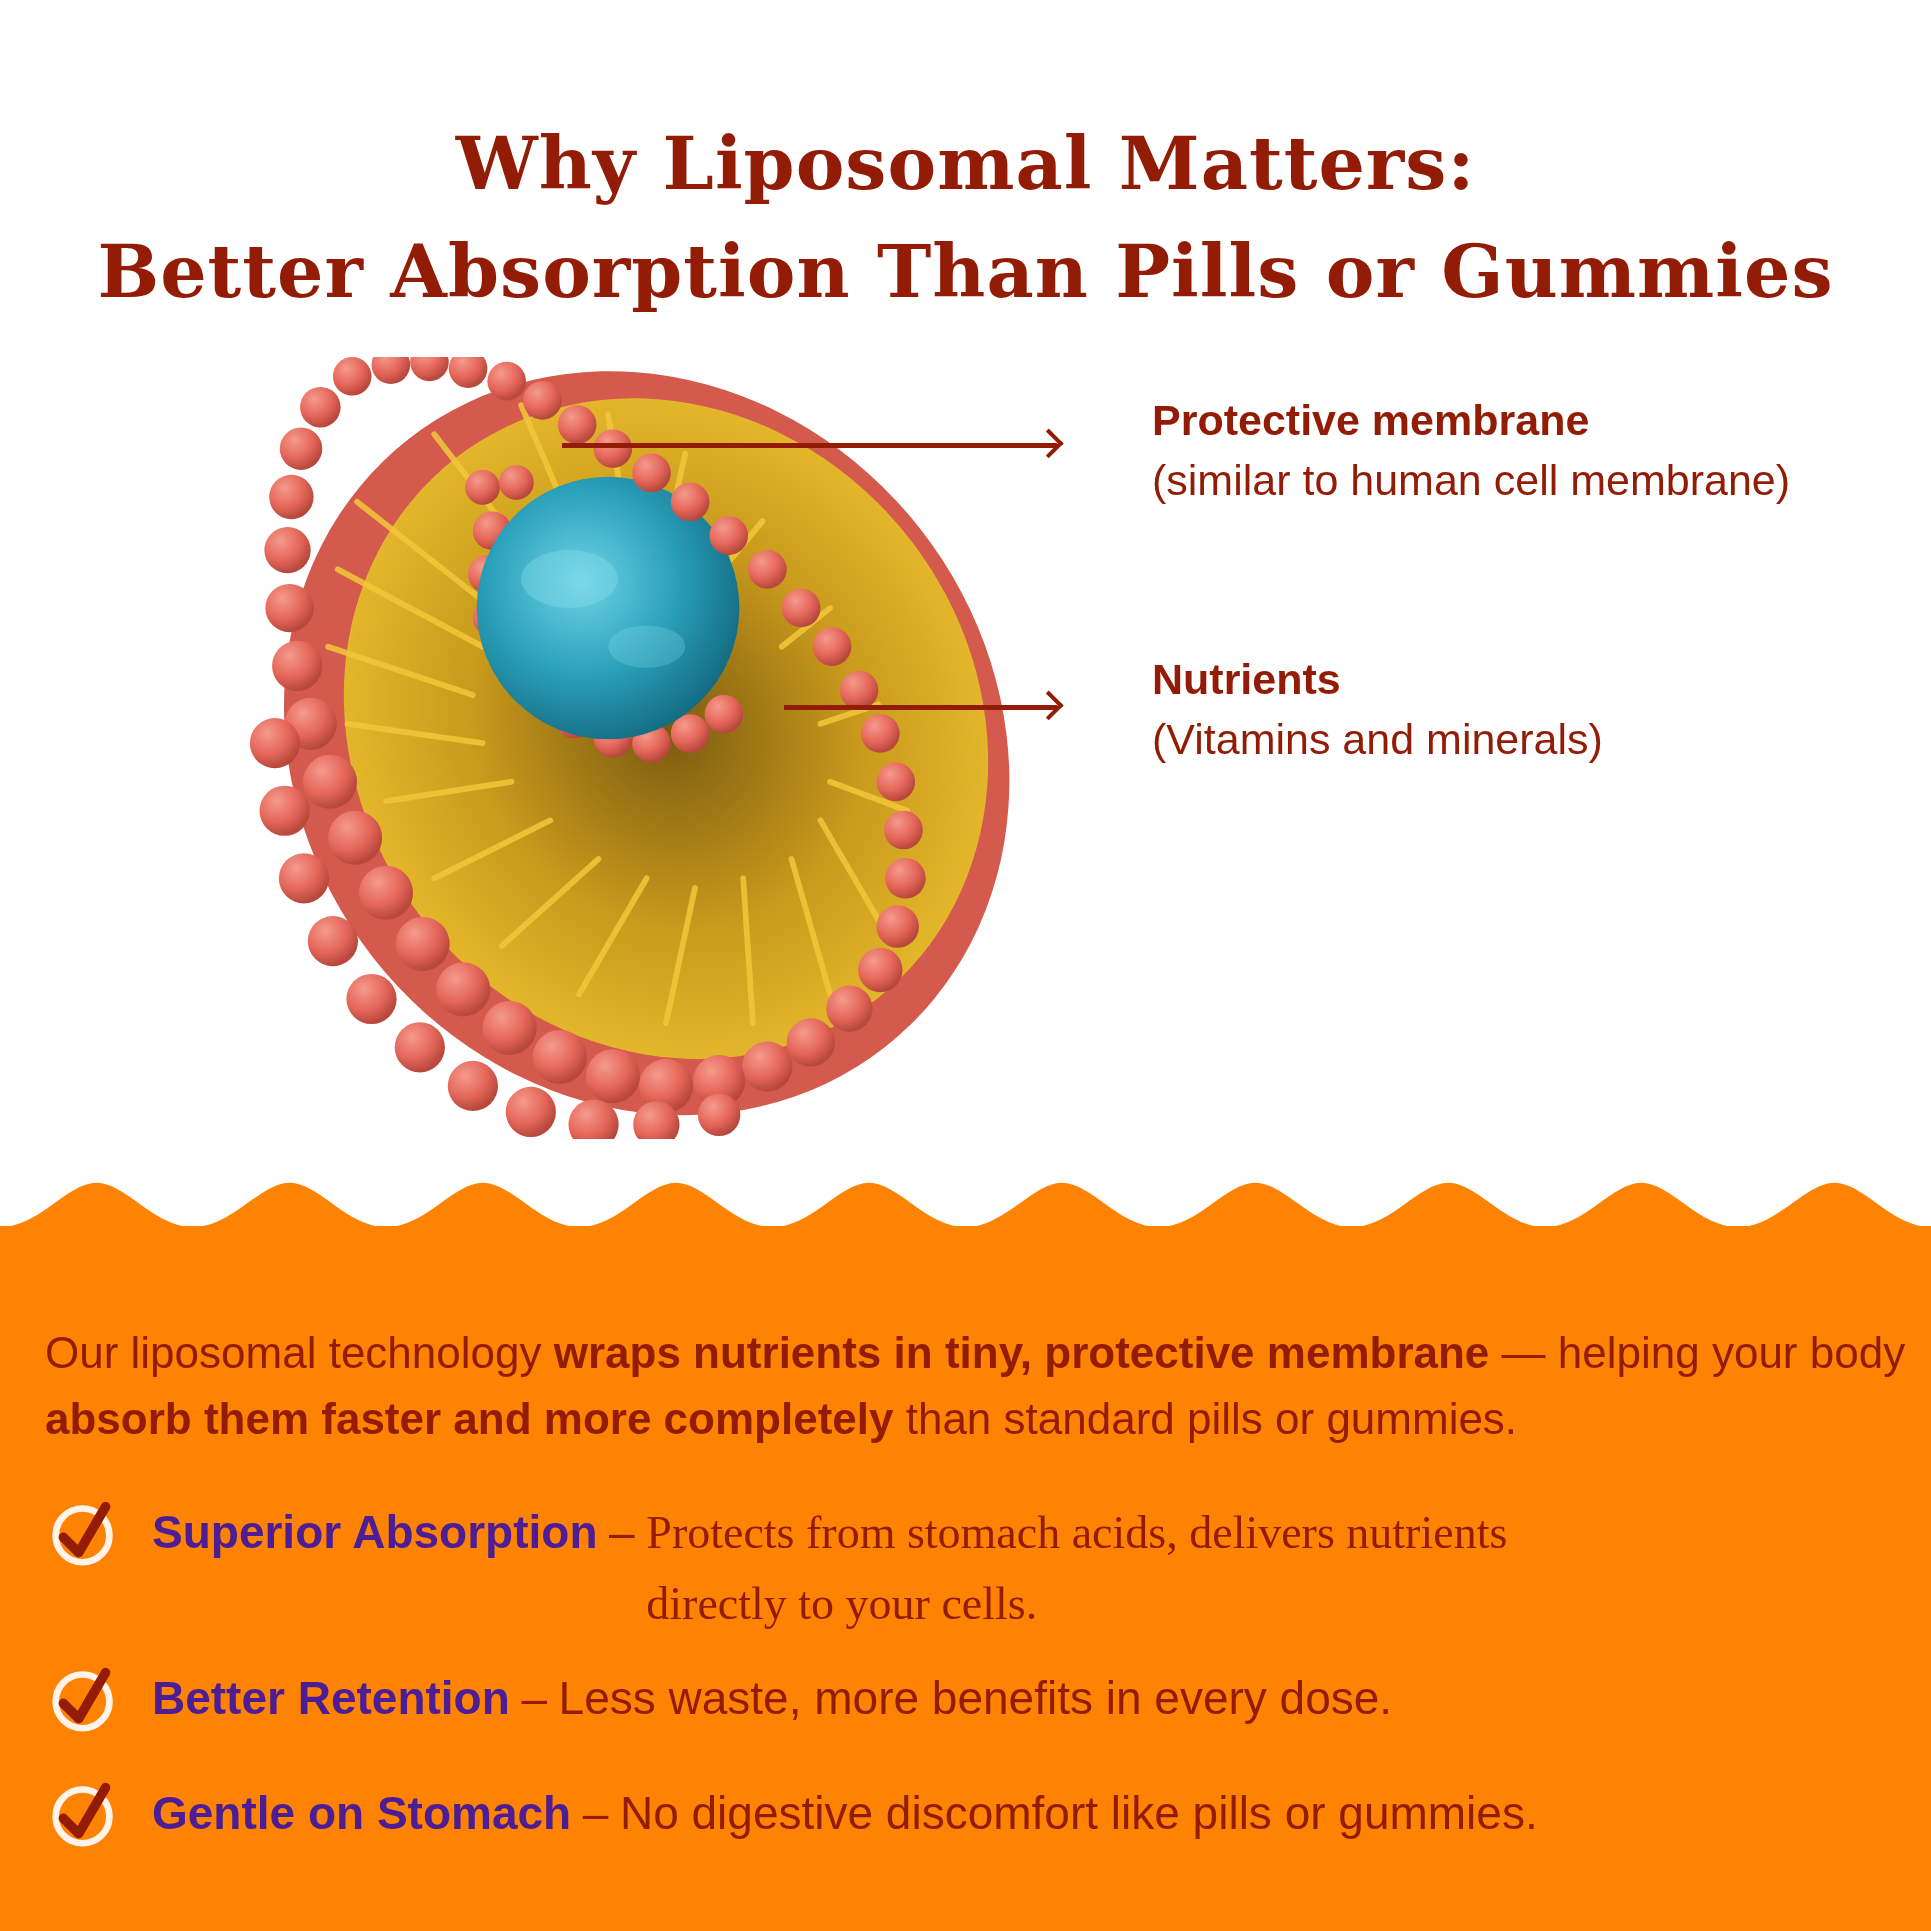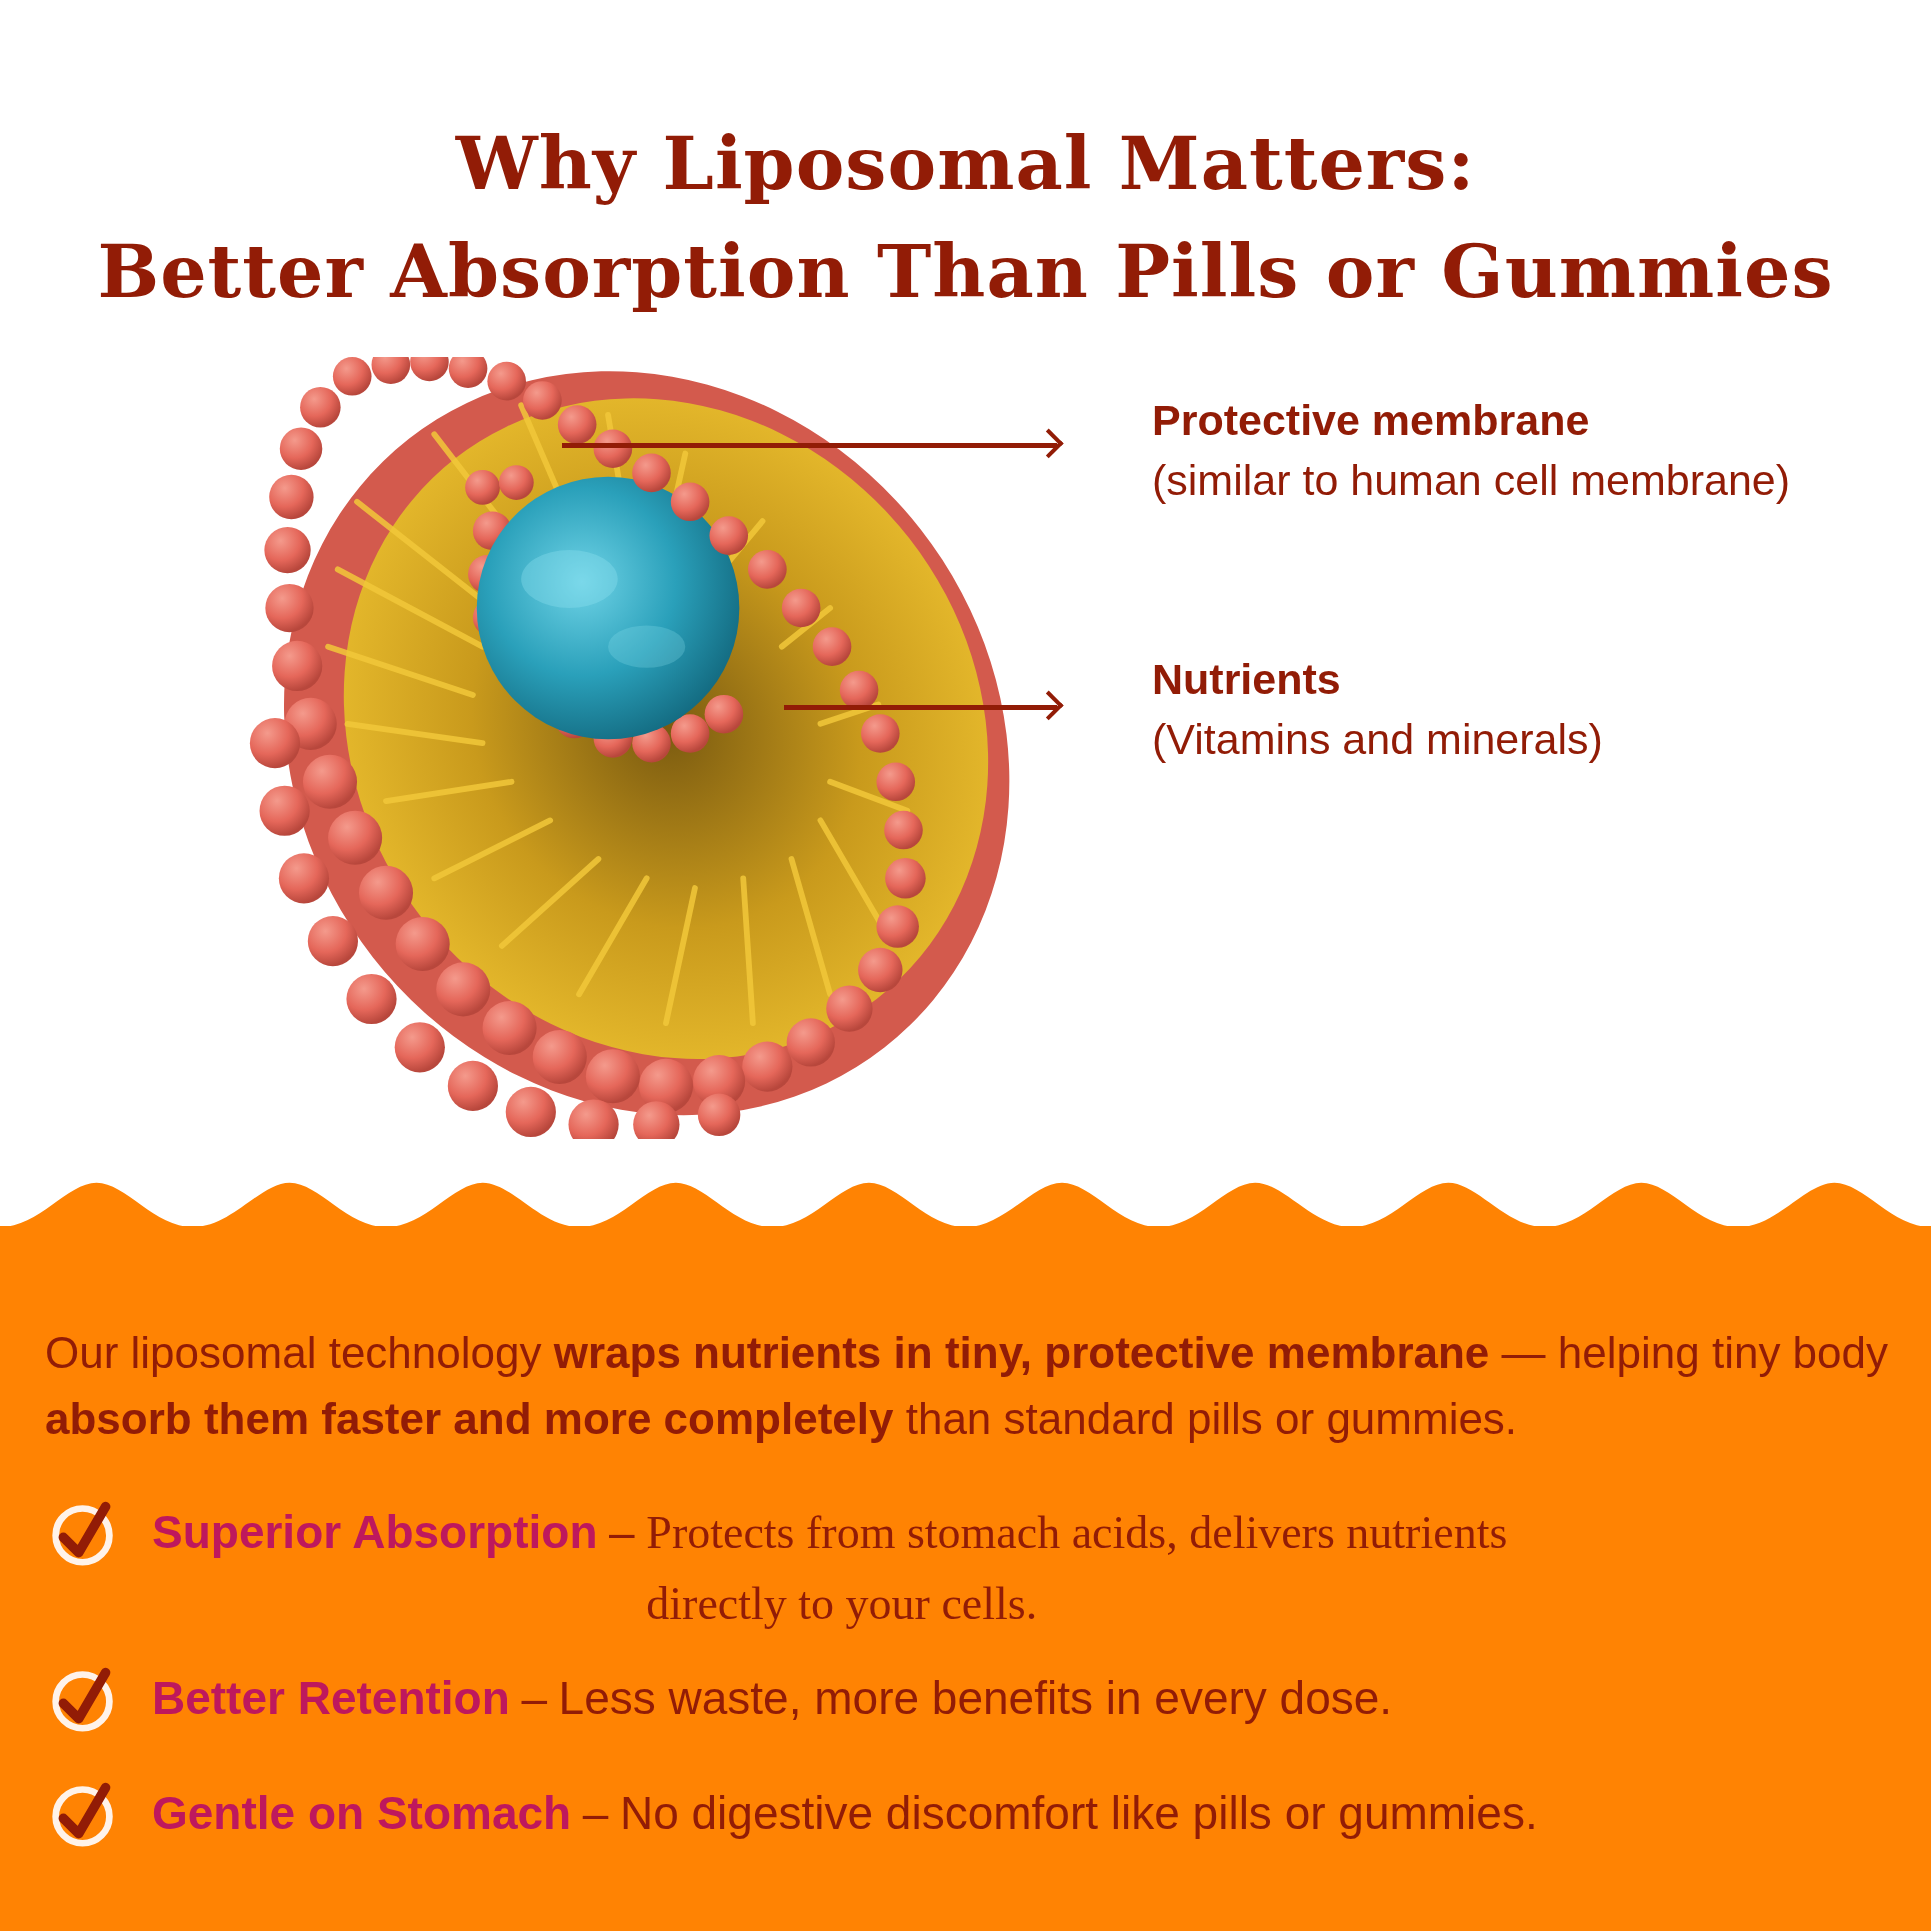--- a/index.html
+++ b/index.html
@@ -106,21 +106,21 @@
       align-items: flex-start;
     }
     .benefit .check {
       width: 77px;
       height: 71px;
       flex: 0 0 77px;
       margin-right: 0;
     }
     .benefit .check svg { width: 71px; height: 71px; display: block; }
     .benefit .name {
-      color: #be185d;
+      color: #4c1d95;
       font-weight: bold;
       white-space: nowrap;
       margin-left: 27px;
     }
     .benefit .dash { margin: 0 11.6px; white-space: nowrap; }
     .benefit .desc { display: block; }
     .benefit-1 { top: 1497px; }
     .benefit-1 .desc { width: 966px; font-family: Liberation Serif, serif; }
     .benefit-2 { top: 1663px; }
     .benefit-3 { top: 1778px; }
@@ -266,21 +266,21 @@
   <span class="label">Nutrients</span>
   <span class="sub">(Vitamins and minerals)</span>
 </div>
 
 <svg class="wave" viewBox="0 0 2000 60" preserveAspectRatio="none">
   <path d="M0,56 C40,56 70,10 100,10 C130,10 160,56 200,56 C240,56 270,10 300,10 C330,10 360,56 400,56 C440,56 470,10 500,10 C530,10 560,56 600,56 C640,56 670,10 700,10 C730,10 760,56 800,56 C840,56 870,10 900,10 C930,10 960,56 1000,56 C1040,56 1070,10 1100,10 C1130,10 1160,56 1200,56 C1240,56 1270,10 1300,10 C1330,10 1360,56 1400,56 C1440,56 1470,10 1500,10 C1530,10 1560,56 1600,56 C1640,56 1670,10 1700,10 C1730,10 1760,56 1800,56 C1840,56 1870,10 1900,10 C1930,10 1960,56 2000,56 L2000,60 L0,60 Z" fill="#ff8303"></path>
 </svg>
 
 <div class="orange-panel"></div>
 
-<p class="intro"><span>Our liposomal technology </span><b>wraps nutrients in tiny, protective membrane</b><span> — helping tiny body </span><b>absorb them faster and more completely</b><span> than standard pills or gummies.</span></p>
+<p class="intro"><span>Our liposomal technology </span><b>wraps nutrients in tiny, protective membrane</b><span> — helping your body </span><b>absorb them faster and more completely</b><span> than standard pills or gummies.</span></p>
 
 <div class="benefit benefit-1">
   <span class="check">
     <svg viewBox="0 0 74 74">
         <circle cx="36" cy="40" r="28" fill="none" stroke="#fff3ea" stroke-width="7"></circle>
         <path d="M16,42 L32,58 L60,10" fill="none" stroke="#921c06" stroke-width="10" stroke-linecap="round" stroke-linejoin="round"></path>
       </svg>
   </span>
   <span class="name">Superior Absorption</span>
   <span class="dash">–</span>

